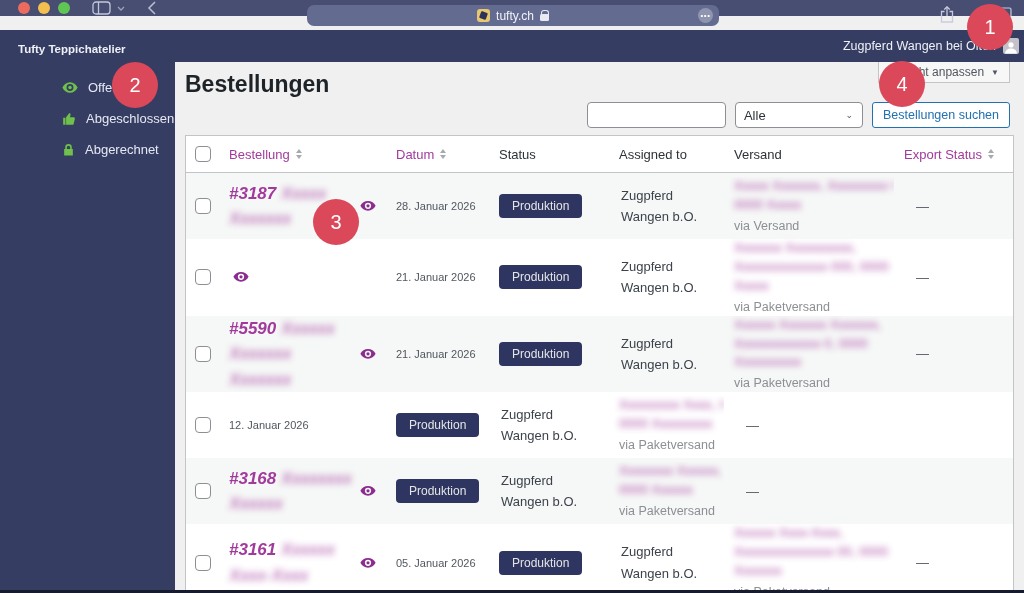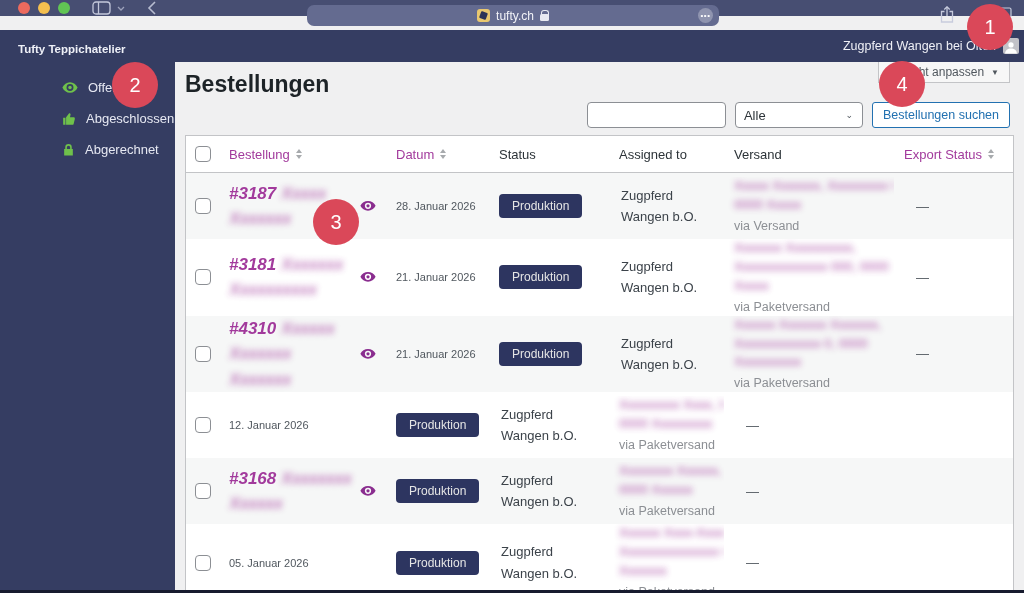--- a/index.html
+++ b/index.html
@@ -248,24 +248,20 @@
       <div class="via">via Versand</div>
     </div>
     <div class="export-cell">—</div>
   </div>
 
   <div class="tgrid row">
     <div class="cb-cell">
       <input type="checkbox" class="cb" style="">
     </div>
     <div class="order-cell">
-      <span class="order-link">
-        <span class="order-num">#3181 </span>
-        <span class="blur">Xxxxxxx Xxxxxxxxxx</span>
-      </span>
       <span class="eye-btn">
         <svg width="16" height="10" viewBox="0 0 24 15">
                   <path d="M12 0C7 0 2.7 2.9.6 7.3 2.7 11.7 7 14.6 12 14.6s9.3-2.9 11.4-7.3C21.3 2.9 17 0 12 0zm0 11.9a4.7 4.7 0 1 1 0-9.4 4.7 4.7 0 0 1 0 9.4z"></path>
                   <circle cx="12" cy="7.2" r="2.4"></circle>
                 </svg>
       </span>
     </div>
     <div class="date-cell">21. Januar 2026</div>
     <div class="status-cell">
       <span class="badge">Produktion</span>
@@ -281,21 +277,21 @@
     </div>
     <div class="export-cell">—</div>
   </div>
 
   <div class="tgrid row alt">
     <div class="cb-cell">
       <input type="checkbox" class="cb" style="">
     </div>
     <div class="order-cell">
       <span class="order-link">
-        <span class="order-num">#4310 </span>
+        <span class="order-num">#5590 </span>
         <span class="blur">Xxxxxx Xxxxxxx Xxxxxxx</span>
       </span>
       <span class="eye-btn">
         <svg width="16" height="10" viewBox="0 0 24 15">
                   <path d="M12 0C7 0 2.7 2.9.6 7.3 2.7 11.7 7 14.6 12 14.6s9.3-2.9 11.4-7.3C21.3 2.9 17 0 12 0zm0 11.9a4.7 4.7 0 1 1 0-9.4 4.7 4.7 0 0 1 0 9.4z"></path>
                   <circle cx="12" cy="7.2" r="2.4"></circle>
                 </svg>
       </span>
     </div>
     <div class="date-cell">21. Januar 2026</div>
@@ -360,20 +356,32 @@
               </div>
       <div class="via">via Paketversand</div>
     </div>
     <div class="export-cell">—</div>
   </div>
 
   <div class="tgrid row">
     <div class="cb-cell">
       <input type="checkbox" class="cb" style="">
     </div>
+    <div class="order-cell">
+      <span class="order-link">
+        <span class="order-num">#3161 </span>
+        <span class="blur">Xxxxxx Xxxx-Xxxx</span>
+      </span>
+      <span class="eye-btn">
+        <svg width="16" height="10" viewBox="0 0 24 15">
+                  <path d="M12 0C7 0 2.7 2.9.6 7.3 2.7 11.7 7 14.6 12 14.6s9.3-2.9 11.4-7.3C21.3 2.9 17 0 12 0zm0 11.9a4.7 4.7 0 1 1 0-9.4 4.7 4.7 0 0 1 0 9.4z"></path>
+                  <circle cx="12" cy="7.2" r="2.4"></circle>
+                </svg>
+      </span>
+    </div>
     <div class="date-cell">05. Januar 2026</div>
     <div class="status-cell">
       <span class="badge">Produktion</span>
     </div>
     <div class="assigned-cell">Zugpferd Wangen b.O.</div>
     <div class="versand-cell">
       <div class="addr blur">
                 <div>Xxxxxx Xxxx-Xxxx,</div>
                 <div>Xxxxxxxxxxxxxxx 00, 0000</div>
                 <div>Xxxxxxx</div>

